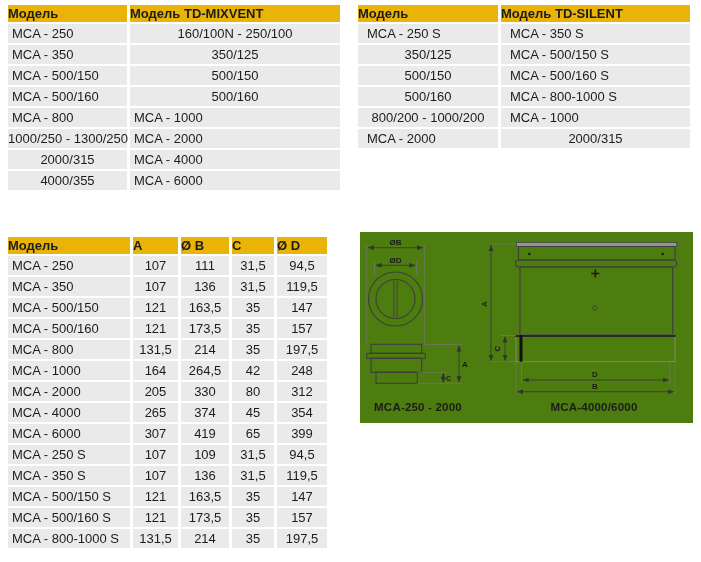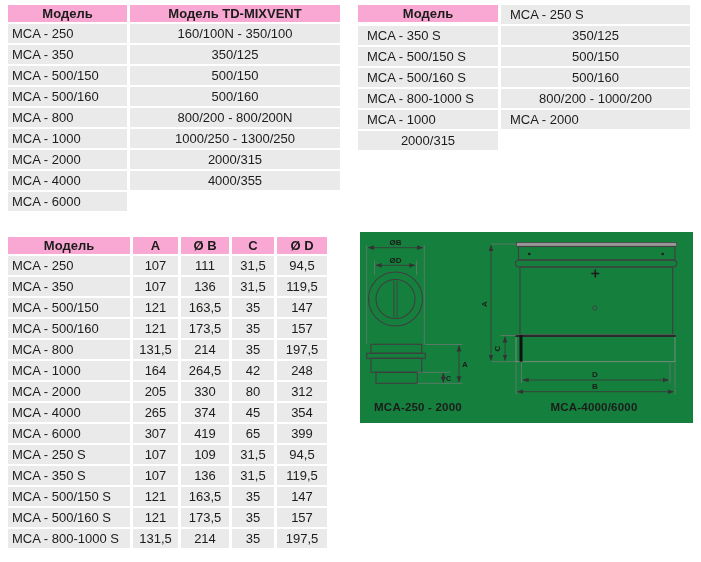--- a/index.html
+++ b/index.html
@@ -14,41 +14,41 @@
   }
   .tbl {
     position: absolute;
     display: grid;
     gap: 2px 3px;
   }
   .t1 { left: 8px;   top: 5px;   grid-template-columns: 119px 210px; }
   .t2 { left: 358px; top: 5px;   grid-template-columns: 140px 189px; }
   .t3 { left: 8px;   top: 237px; grid-template-columns: 122px 45px 48px 42px 50px; }
   .th {
-    background: #f9a8d4;
+    background: #eab308;
     font-weight: 700;
     font-size: 13px;
     height: 17px; line-height: 17px;
-    text-align: center;
+    text-align: left;
     white-space: nowrap;
   }
   .td {
     background: #eaeaea;
     font-size: 13px;
     height: 19px; line-height: 19px;
     text-align: center;
     white-space: nowrap;
   }
   .td.c0 { text-align: left; padding-left: 4px; }
   .t2 .td.c0 { padding-left: 9px; }
   .panel {
     position: absolute;
     left: 360px; top: 232px;
     width: 333px; height: 191px;
-    background: #15803d;
+    background: #4d7c0f;
   }
   svg { display: block; }
   svg text {
     font-family: "Liberation Sans", sans-serif;
     fill: #1c1c1b;
   }
   .dimlbl   { font-size: 8px;   font-weight: 700; }
   .dimlbl-s { font-size: 7px;   font-weight: 700; }
   .dwglbl   { font-size: 11.5px; font-weight: 700; letter-spacing: 0.2px; }
   .shape  { fill: none; stroke: #3f3f3f; stroke-width: 1.1; }
@@ -59,39 +59,39 @@
   .bar    { fill: #969696; stroke: #3f3f3f; stroke-width: 0.7; }
   .mark   { stroke: #1c1c1b; stroke-width: 1.6; fill: none; }
 </style>
 </head>
 <body>
 
 <div class="tbl t1">
     <div class="th">Модель</div>
     <div class="th">Модель TD-MIXVENT</div>
     <div class="td c0">MCA - 250</div>
-    <div class="td">160/100N - 350/100</div>
+    <div class="td">160/100N - 250/100</div>
     <div class="td c0">MCA - 350</div>
     <div class="td">350/125</div>
     <div class="td c0">MCA - 500/150</div>
     <div class="td">500/150</div>
     <div class="td c0">MCA - 500/160</div>
     <div class="td">500/160</div>
     <div class="td c0">MCA - 800</div>
-    <div class="td">800/200 - 800/200N</div>
     <div class="td c0">MCA - 1000</div>
     <div class="td">1000/250 - 1300/250</div>
     <div class="td c0">MCA - 2000</div>
     <div class="td">2000/315</div>
     <div class="td c0">MCA - 4000</div>
     <div class="td">4000/355</div>
     <div class="td c0">MCA - 6000</div>
   </div>
 <div class="tbl t2">
     <div class="th">Модель</div>
+    <div class="th">Модель TD-SILENT</div>
     <div class="td c0">MCA - 250 S</div>
     <div class="td c0">MCA - 350 S</div>
     <div class="td">350/125</div>
     <div class="td c0">MCA - 500/150 S</div>
     <div class="td">500/150</div>
     <div class="td c0">MCA - 500/160 S</div>
     <div class="td">500/160</div>
     <div class="td c0">MCA - 800-1000 S</div>
     <div class="td">800/200 - 1000/200</div>
     <div class="td c0">MCA - 1000</div>

